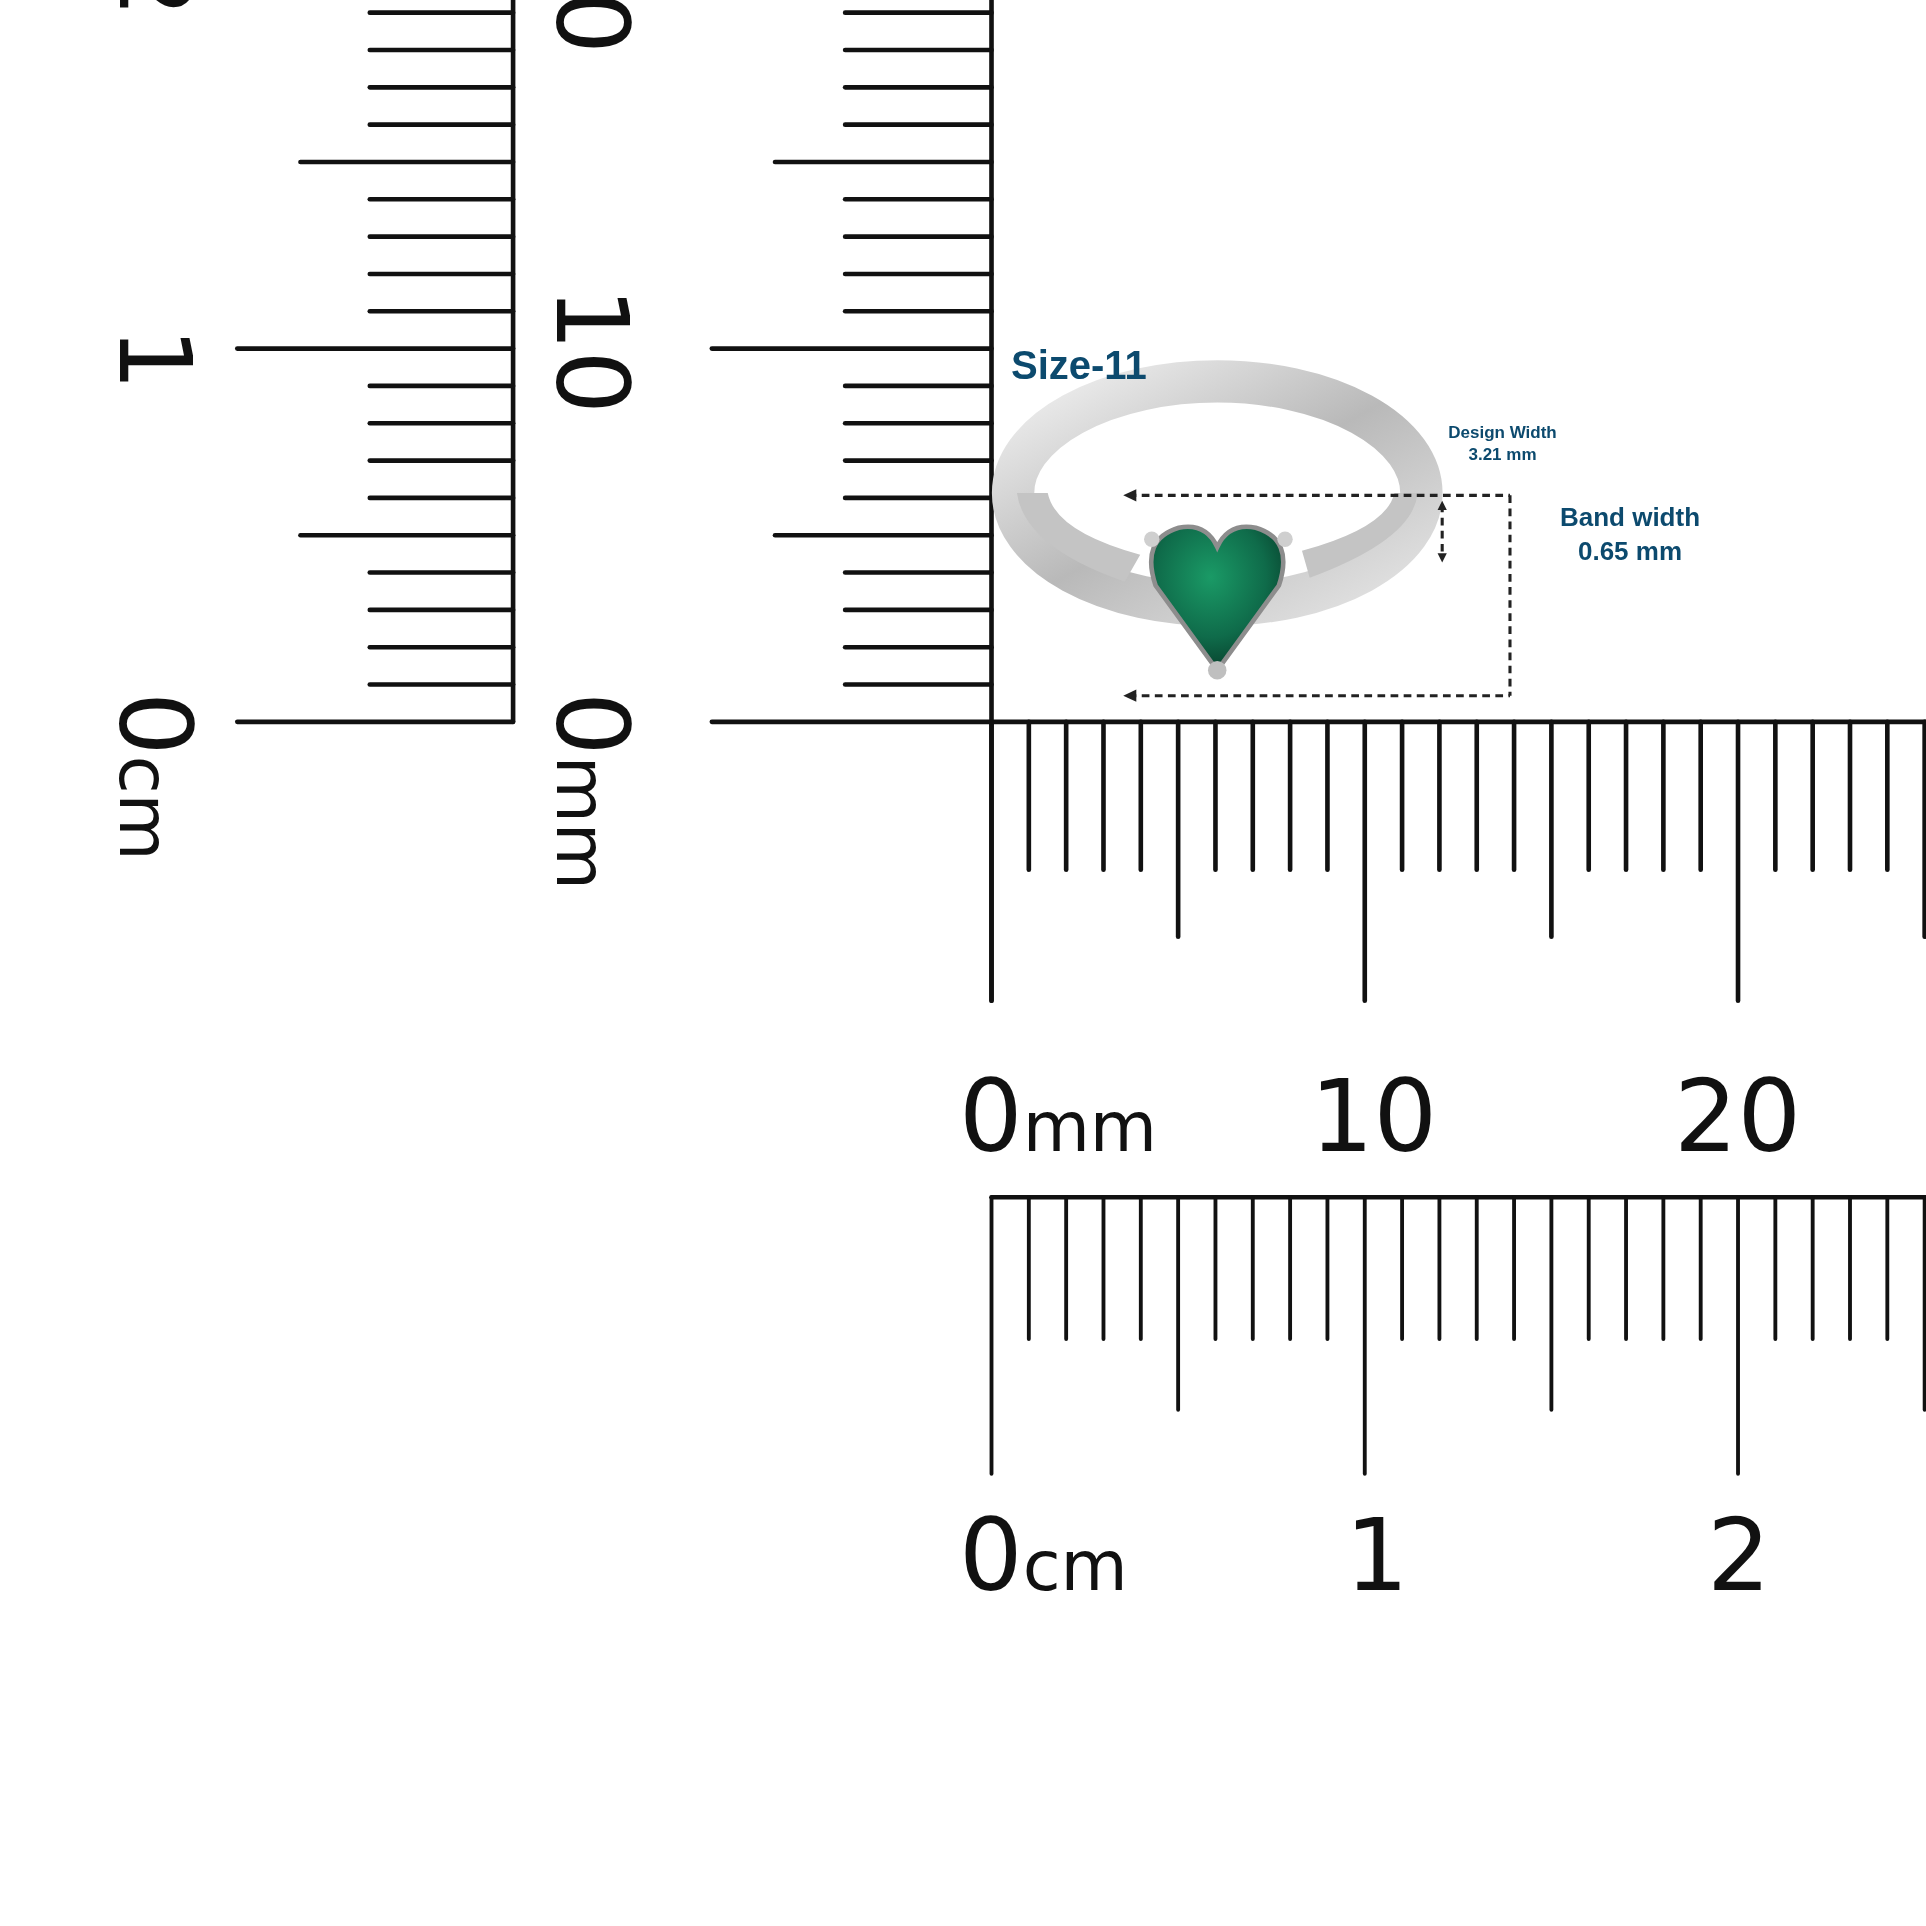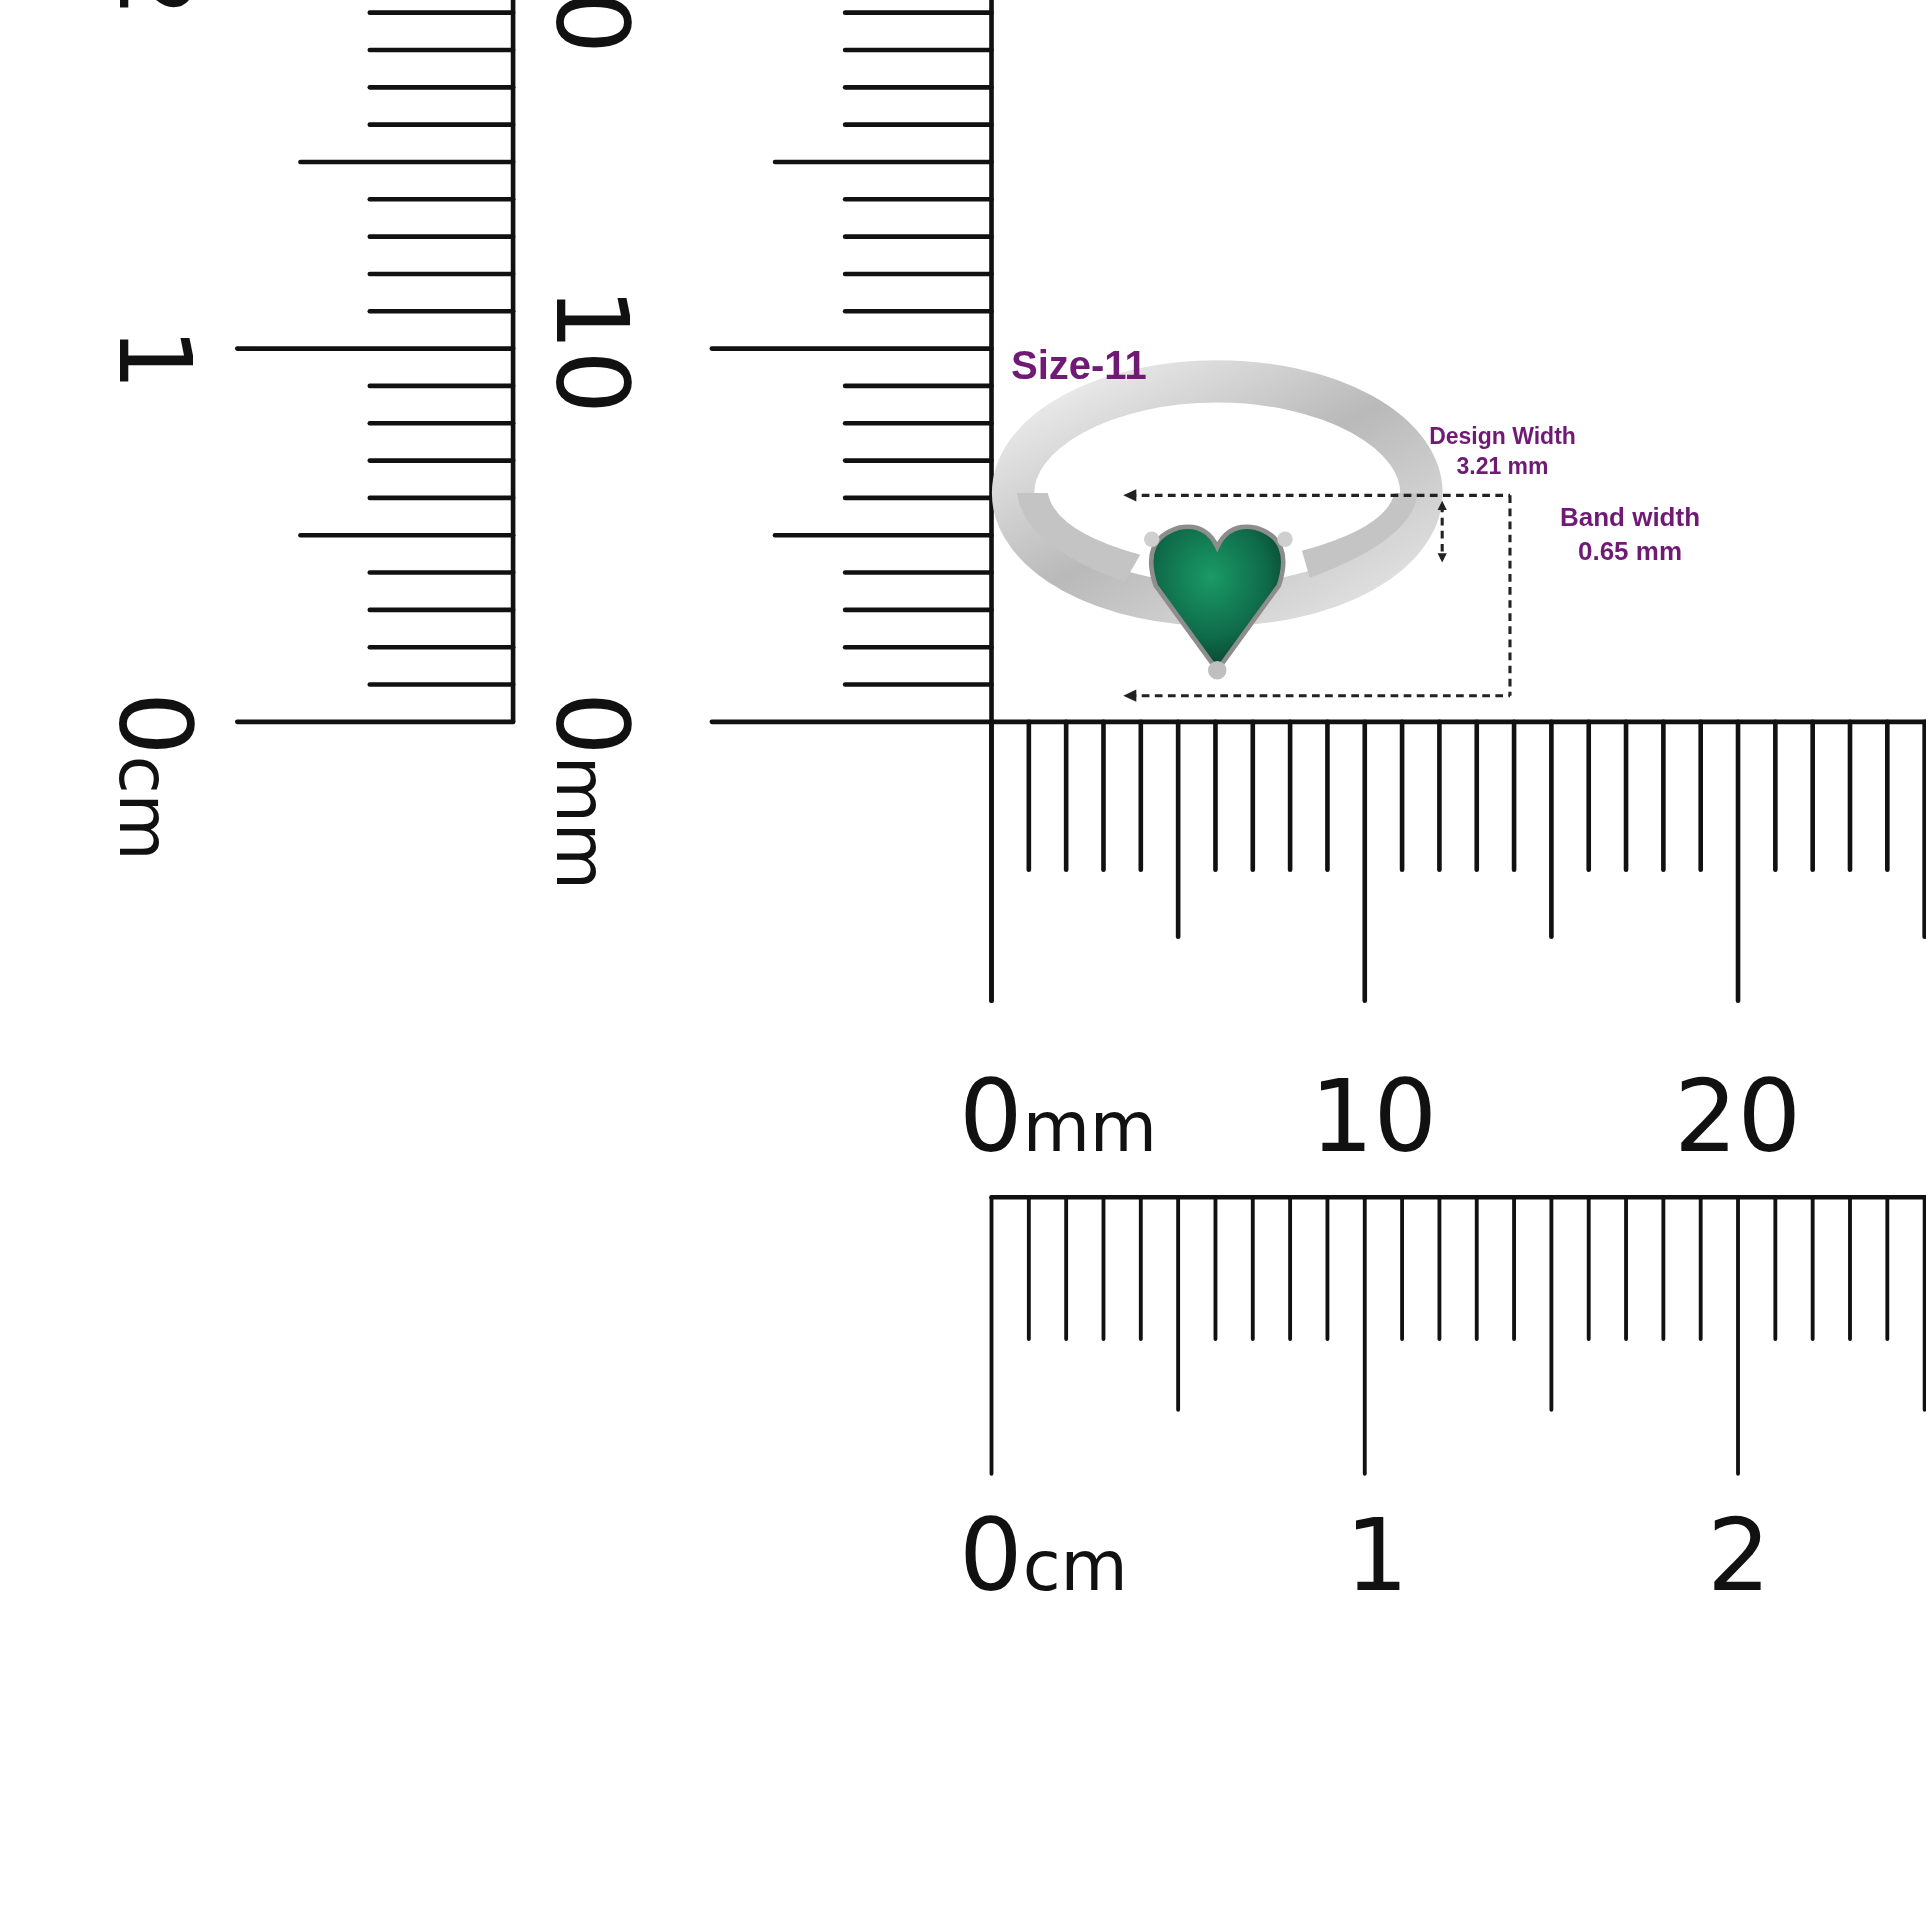--- a/index.html
+++ b/index.html
@@ -2,21 +2,21 @@
 <html style="font-size:12.3px"><head>
 <meta charset="utf-8">
 <style>
   html,body{margin:0;padding:0;background:#ffffff;}
   #stage{position:relative;width:1926px;height:1926px;overflow:hidden;background:#fff;font-family:"Liberation Sans",sans-serif;}
   svg{position:absolute;left:0;top:0;}
   .lbl{position:absolute;color:#111;font-family:"DejaVu Sans",sans-serif;white-space:nowrap;line-height:1;}
   .big{font-size:100px;}
   .unit{font-size:69px;}
   .rot{transform-origin:0 0;transform:rotate(90deg);}
-  .ann{position:absolute;font-family:"Liberation Sans",sans-serif;font-weight:bold;color:#701a75;text-align:center;line-height:1.3;}
+  .ann{position:absolute;font-family:"Liberation Sans",sans-serif;font-weight:bold;color:#0c4a6e;text-align:center;line-height:1.3;}
 </style>
 </head>
 <body>
 
 <div id="stage">
   <svg id="rulers" width="1926" height="1926" viewBox="0 0 2500 2500">
       <line x1="666" y1="0" x2="666" y2="937" stroke="#111" stroke-width="6" stroke-linecap="round"></line>
       <line x1="308" y1="937" x2="666" y2="937" stroke="#111" stroke-width="6" stroke-linecap="round"></line>
       <line x1="480" y1="888.55" x2="666" y2="888.55" stroke="#111" stroke-width="6" stroke-linecap="round"></line>
       <line x1="480" y1="840.1" x2="666" y2="840.1" stroke="#111" stroke-width="6" stroke-linecap="round"></line>
@@ -163,21 +163,21 @@
     </g>
     <g fill="#222">
       <polygon points="1458,643 1475,635 1475,651"></polygon>
       <polygon points="1458,903 1475,895 1475,911"></polygon>
       <polygon points="1872,650 1866,662 1878,662"></polygon>
       <polygon points="1872,730 1866,718 1878,718"></polygon>
     </g>
   </svg>
 
   <div class="ann" style="left:1011px;top:339px;font-size:40px;text-align:left;">Size-11</div>
-  <div class="ann" style="left:1410px;top:422px;font-size:23px;width:185px;">
+  <div class="ann" style="left:1410px;top:422px;font-size:17px;width:185px;">
     <div>Design Width</div>
     <div>3.21 mm</div>
   </div>
   <div class="ann" style="left:1549px;top:501px;font-size:26px;width:162px;">
     <div>Band width</div>
     <div>0.65 mm</div>
   </div>
 </div>
 
 

